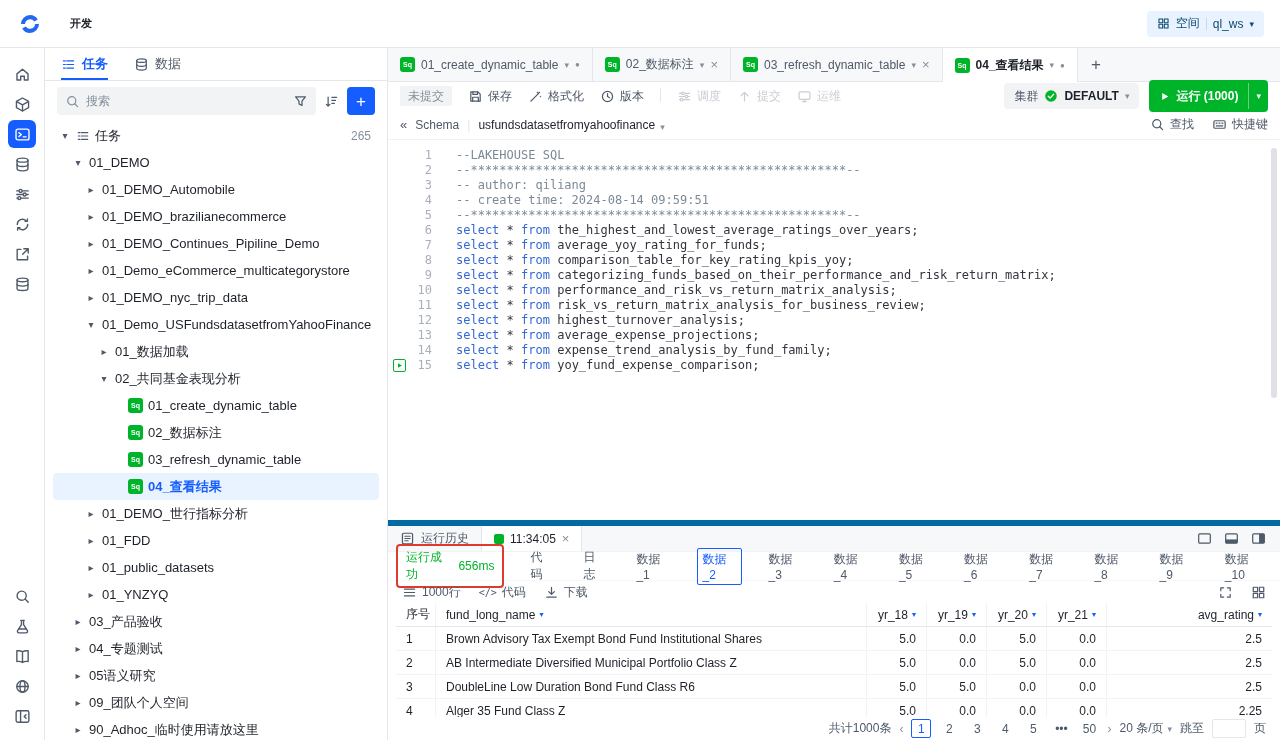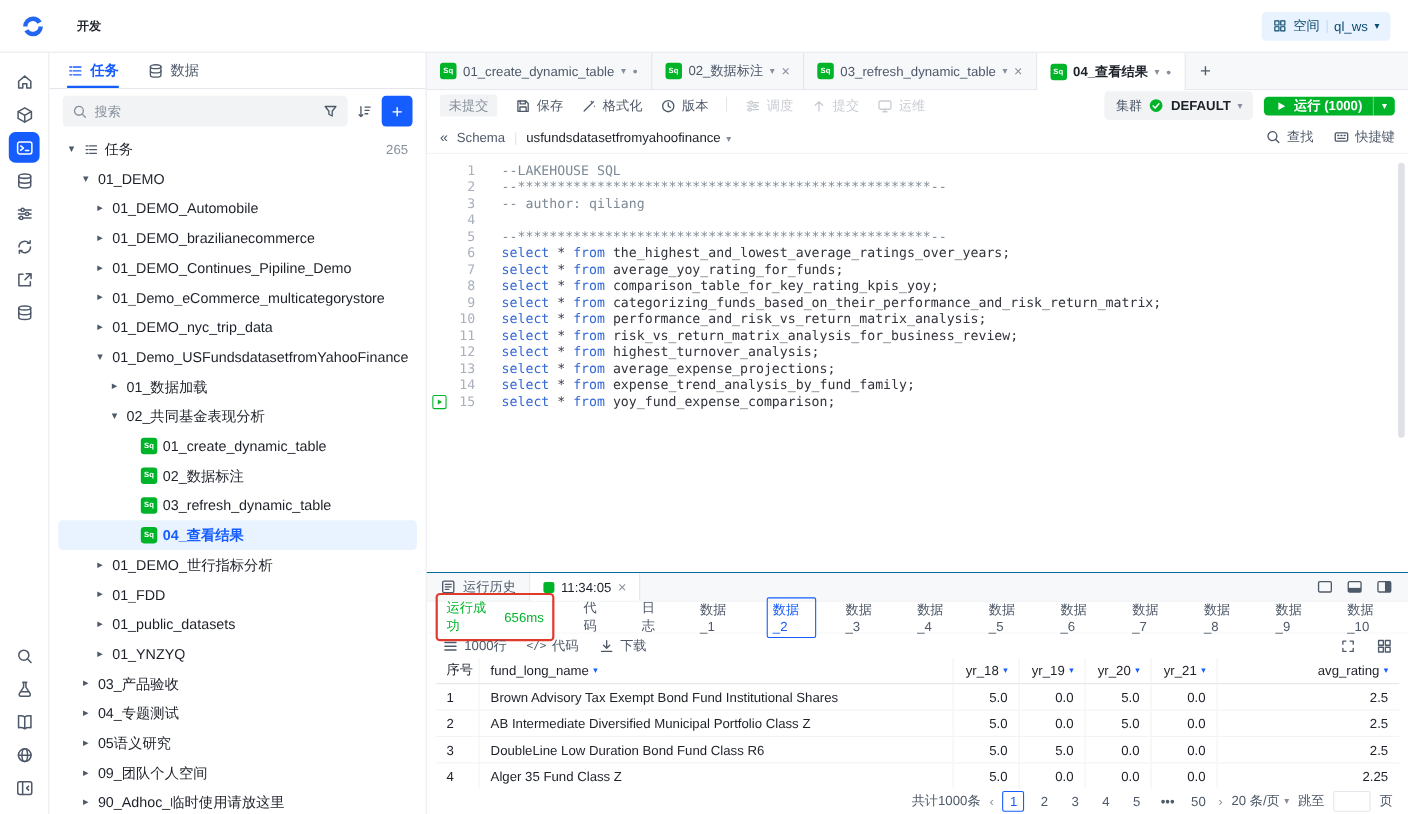--- a/index.html
+++ b/index.html
@@ -56,21 +56,21 @@
 .toolbar{height:28px;display:flex;align-items:center;padding:0 12px;gap:16px;background:#fff;flex:none}
 .badge{background:#f2f3f5;color:#86909c;height:20px;padding:0 8px;border-radius:2px;display:flex;align-items:center}
 .tbtn{display:flex;align-items:center;gap:5px;color:#4e5969;cursor:pointer}
 .tbtn.disabled{color:#c9cdd4;cursor:default}
 .tdiv{width:1px;height:14px;background:#e5e6eb}
 .toolbar-right{margin-left:auto;display:flex;align-items:center;gap:10px}
 .cluster-pill{display:flex;align-items:center;gap:6px;background:#f2f3f5;height:26px;border-radius:4px;padding:0 10px;cursor:pointer}
 .cluster-pill .lbl{color:#4e5969}
 .cluster-pill .val{font-weight:600}
 .check-icon svg{width:14px;height:14px}
-.run-btn{display:flex;align-items:center;height:17px;background:#00b42a;color:#fff;border-radius:4px;overflow:hidden;cursor:pointer;font-weight:600}
+.run-btn{display:flex;align-items:center;height:32px;background:#00b42a;color:#fff;border-radius:4px;overflow:hidden;cursor:pointer;font-weight:600}
 .run-main{display:flex;align-items:center;gap:6px;padding:0 10px;height:100%}
 .run-main .icon svg{width:11px;height:11px}
 .run-sep{width:1px;height:26px;background:rgba(255,255,255,.4)}
 .run-chev{padding:0 7px;font-size:9px}
 .schemabar{height:30px;display:flex;align-items:center;padding:0 12px;gap:8px;border-bottom:1px solid #f2f3f5;flex:none;color:#4e5969}
 .back-glyph{font-size:13px;color:#4e5969;cursor:pointer}
 .schema-name{color:#1d2129;display:flex;align-items:flex-end;gap:5px;cursor:pointer}
 .schema-right{margin-left:auto;display:flex;gap:18px;align-items:center}
 .schema-right .grp{display:flex;gap:5px;align-items:center;cursor:pointer}
 
@@ -80,21 +80,21 @@
 .ed-play{width:22px;flex:none;display:flex;justify-content:center}
 .ed-num{width:22px;flex:none;text-align:right;color:#a9afbc}
 .ed-code{padding-left:24px;white-space:pre}
 .tk-kw{color:#3568d4}
 .tk-tx{color:#31343c}
 .tk-cm{color:#7d8a96}
 .play-btn{width:13px;height:13px;border:1px solid #00b42a;border-radius:2px;color:#00b42a;display:flex;align-items:center;justify-content:center;cursor:pointer;background:#fff}
 .play-btn svg{width:7px;height:7px}
 .ed-scroll{position:absolute;right:3px;top:8px;width:6px;height:250px;background:#dfe1e6;border-radius:3px}
 
-.bottom{height:220px;border-top:1px solid #0369a1;display:flex;flex-direction:column;background:#fff;flex:none}
+.bottom{height:220px;border-top:6px solid #0369a1;display:flex;flex-direction:column;background:#fff;flex:none}
 .history-bar{height:26px;background:#f7f8fa;display:flex;align-items:stretch;flex:none;border-bottom:1px solid #f2f3f5}
 .htab{display:flex;align-items:center;gap:6px;padding:0 12px;color:#4e5969;border-right:1px solid #e5e6eb;cursor:pointer}
 .htab.active{background:#fff;color:#1d2129}
 .greensq{width:10px;height:10px;background:#00b42a;border-radius:2px;flex:none}
 .hspacer{flex:1}
 .layout-icons{display:flex;align-items:center;gap:12px;padding-right:14px;color:#4e5969}
 .layout-icons .icon{cursor:pointer}
 .result-bar{height:29px;display:flex;align-items:center;flex:none;border-bottom:1px solid #f7f8fa}
 .status-tab{display:flex;gap:10px;align-items:center;margin:0 12px 0 10px;padding:3px 8px;border-radius:2px;box-shadow:0 0 0 2px #e03a2d}
 .status-tab span{color:#00b42a;font-weight:500}
@@ -573,20 +573,21 @@
           <span class="ed-code"><span class="tk-cm">--****************************************************--</span></span>
         </div>
         <div class="ed-line">
           <span class="ed-play"></span>
           <span class="ed-num">3</span>
           <span class="ed-code"><span class="tk-cm">-- author: qiliang</span></span>
         </div>
         <div class="ed-line">
           <span class="ed-play"></span>
           <span class="ed-num">4</span>
+          <span class="ed-code"><span class="tk-cm">-- create time: 2024-08-14 09:59:51</span></span>
         </div>
         <div class="ed-line">
           <span class="ed-play"></span>
           <span class="ed-num">5</span>
           <span class="ed-code"><span class="tk-cm">--****************************************************--</span></span>
         </div>
         <div class="ed-line">
           <span class="ed-play"></span>
           <span class="ed-num">6</span>
           <span class="ed-code"><span class="tk-kw">select</span><span class="tk-tx"> * </span><span class="tk-kw">from</span><span class="tk-tx"> the_highest_and_lowest_average_ratings_over_years;</span></span>

